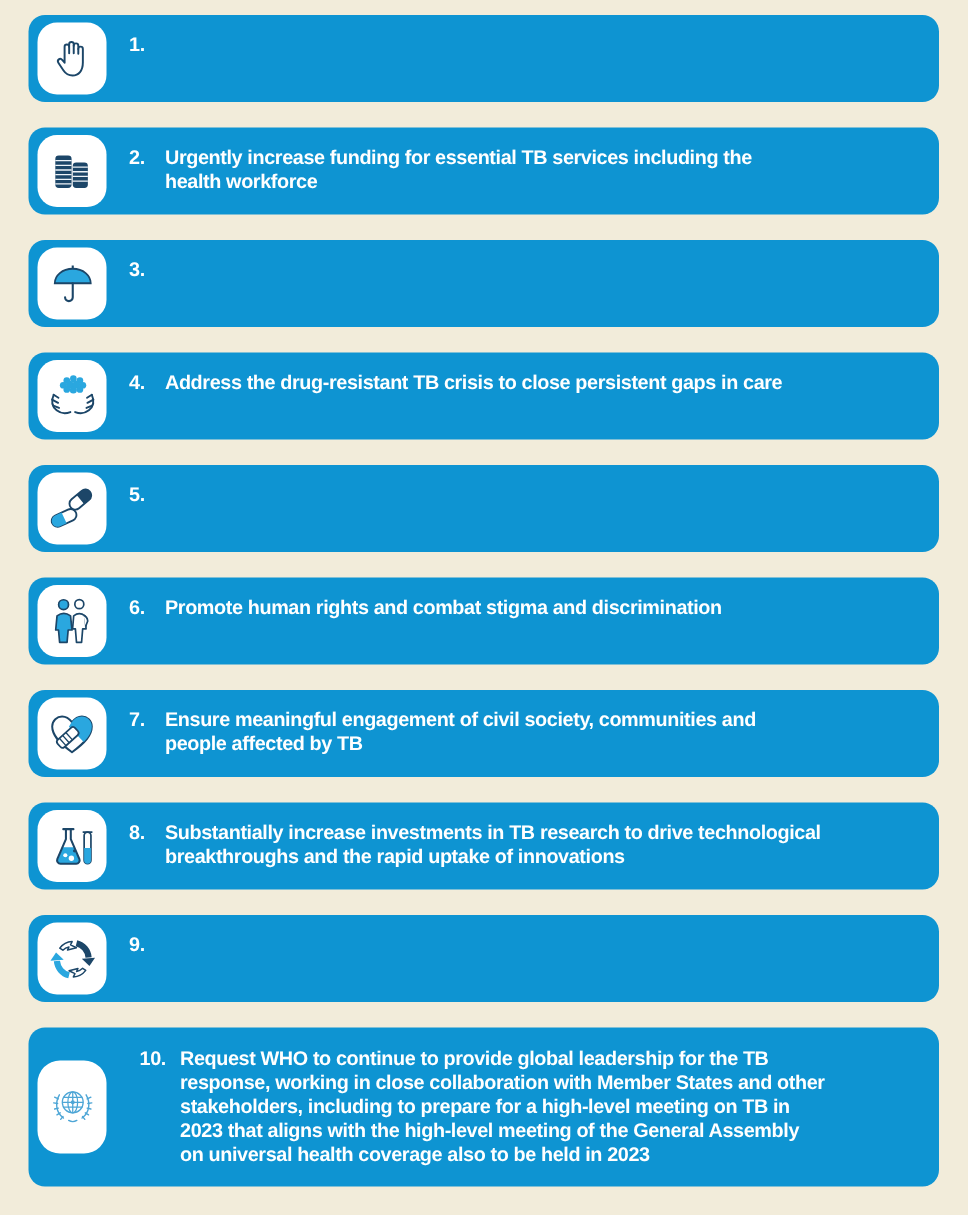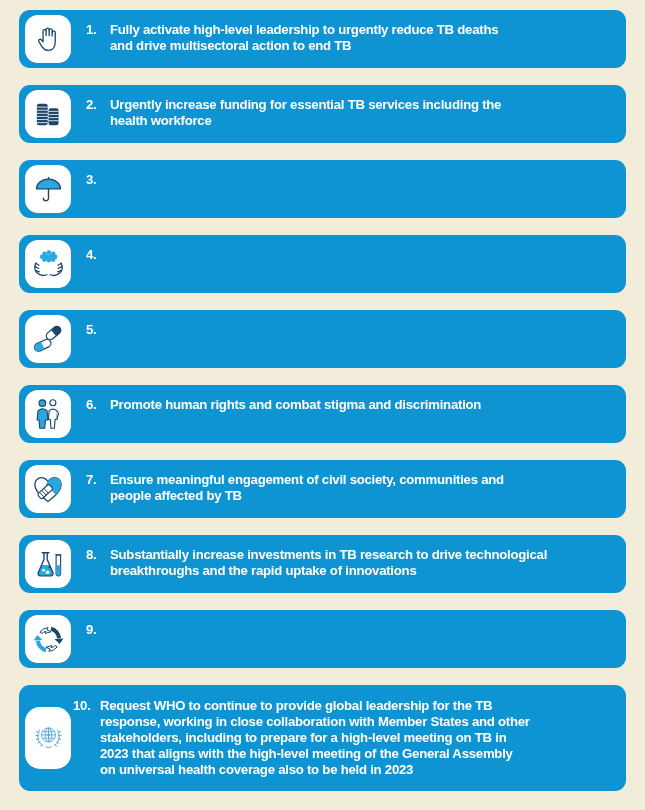--- a/index.html
+++ b/index.html
@@ -25,21 +25,21 @@
     width:46px;height:48px;flex:none;
     background:#fff;border-radius:13px;
     display:flex;align-items:center;justify-content:center;
   }
   .bar.tall .icon-box{height:62px;border-radius:15px;}
   .content{
     flex:1;align-self:stretch;
     display:flex;align-items:flex-start;
     margin-left:15px;padding-top:12px;
   }
-  .bar.tall .content{margin-left:2px;padding-top:13px;}
+  .bar.tall .content{margin-left:22px;padding-top:13px;}
   .num,.text{
     color:#fff;font-weight:bold;
     font-size:13.2px;line-height:16px;
     letter-spacing:-0.25px;
   }
   .num{min-width:24px;flex:none;}
   .bar.tall .num{min-width:27px;}
   .text{white-space:pre;}
 </style>
 </head>
@@ -50,22 +50,20 @@
     <span class="icon-box">
         <svg viewBox="0 0 40 44" width="29" height="33">
           <g fill="none" stroke="#1c4668" stroke-width="1.8" stroke-linecap="round" stroke-linejoin="round">
 <path d="M12.5 24 V10.5 a2.1 2.1 0 0 1 4.2 0 V8.3 a2.1 2.1 0 0 1 4.2 0 v1.2 a2.1 2.1 0 0 1 4.2 0 v3 a2.1 2.1 0 0 1 4.2 0 V25 c0 7.5-3.8 12-9.5 12 -4.2 0-6.3-1.6-8.3-4.6 l-4.6-7 c-1.8-2.7 1.4-5.2 3.6-2.6 l2 2.4z"></path>
 <path d="M16.7 11 v5.5 M20.9 9.5 v7 M25.1 12.5 v4.5"></path>
           </g>
         </svg>
       </span>
     <span class="content">
       <span class="num">1.</span>
-      <span class="text">Fully activate high-level leadership to urgently reduce TB deaths
-and drive multisectoral action to end TB</span>
     </span>
   </div>
 
   <div class="bar">
     <span class="icon-box">
         <svg viewBox="0 0 40 40" width="31" height="33">
           <g fill="#1c4668">
 <rect x="5" y="6" width="14" height="28" rx="3"></rect>
             <rect x="20" y="12" width="13" height="22" rx="3"></rect>
           </g>
@@ -113,20 +111,21 @@
 <g fill="none" stroke="#1c4668" stroke-width="1.6" stroke-linecap="round">
 <path d="M6 19 q-3.5 8 2.5 13 q5 4 11.5 1.5"></path>
             <path d="M6 19 l4 2.5 m-5.3 1.5 l5 2.7 m-4 2.3 l4.8 2"></path>
 <path d="M38 19 q3.5 8 -2.5 13 q-5 4 -11.5 1.5"></path>
             <path d="M38 19 l-4 2.5 m5.3 1.5 l-5 2.7 m4 2.3 l-4.8 2"></path>
           </g>
         </svg>
       </span>
     <span class="content">
       <span class="num">4.</span>
+      <span class="text">Address the drug-resistant TB crisis to close persistent gaps in care</span>
     </span>
   </div>
 
   <div class="bar">
     <span class="icon-box">
         <svg viewBox="0 0 40 40" width="33" height="33">
 <g transform="rotate(-40 26 12)">
             <rect x="16" y="7.5" width="20" height="9.4" rx="4.7" fill="#fff" stroke="#1c4668" stroke-width="1.5"></rect>
 <path d="M26 7.5 h5.3 a4.7 4.7 0 0 1 0 9.4 H26 z" fill="#1c4668"></path>
           </g>

